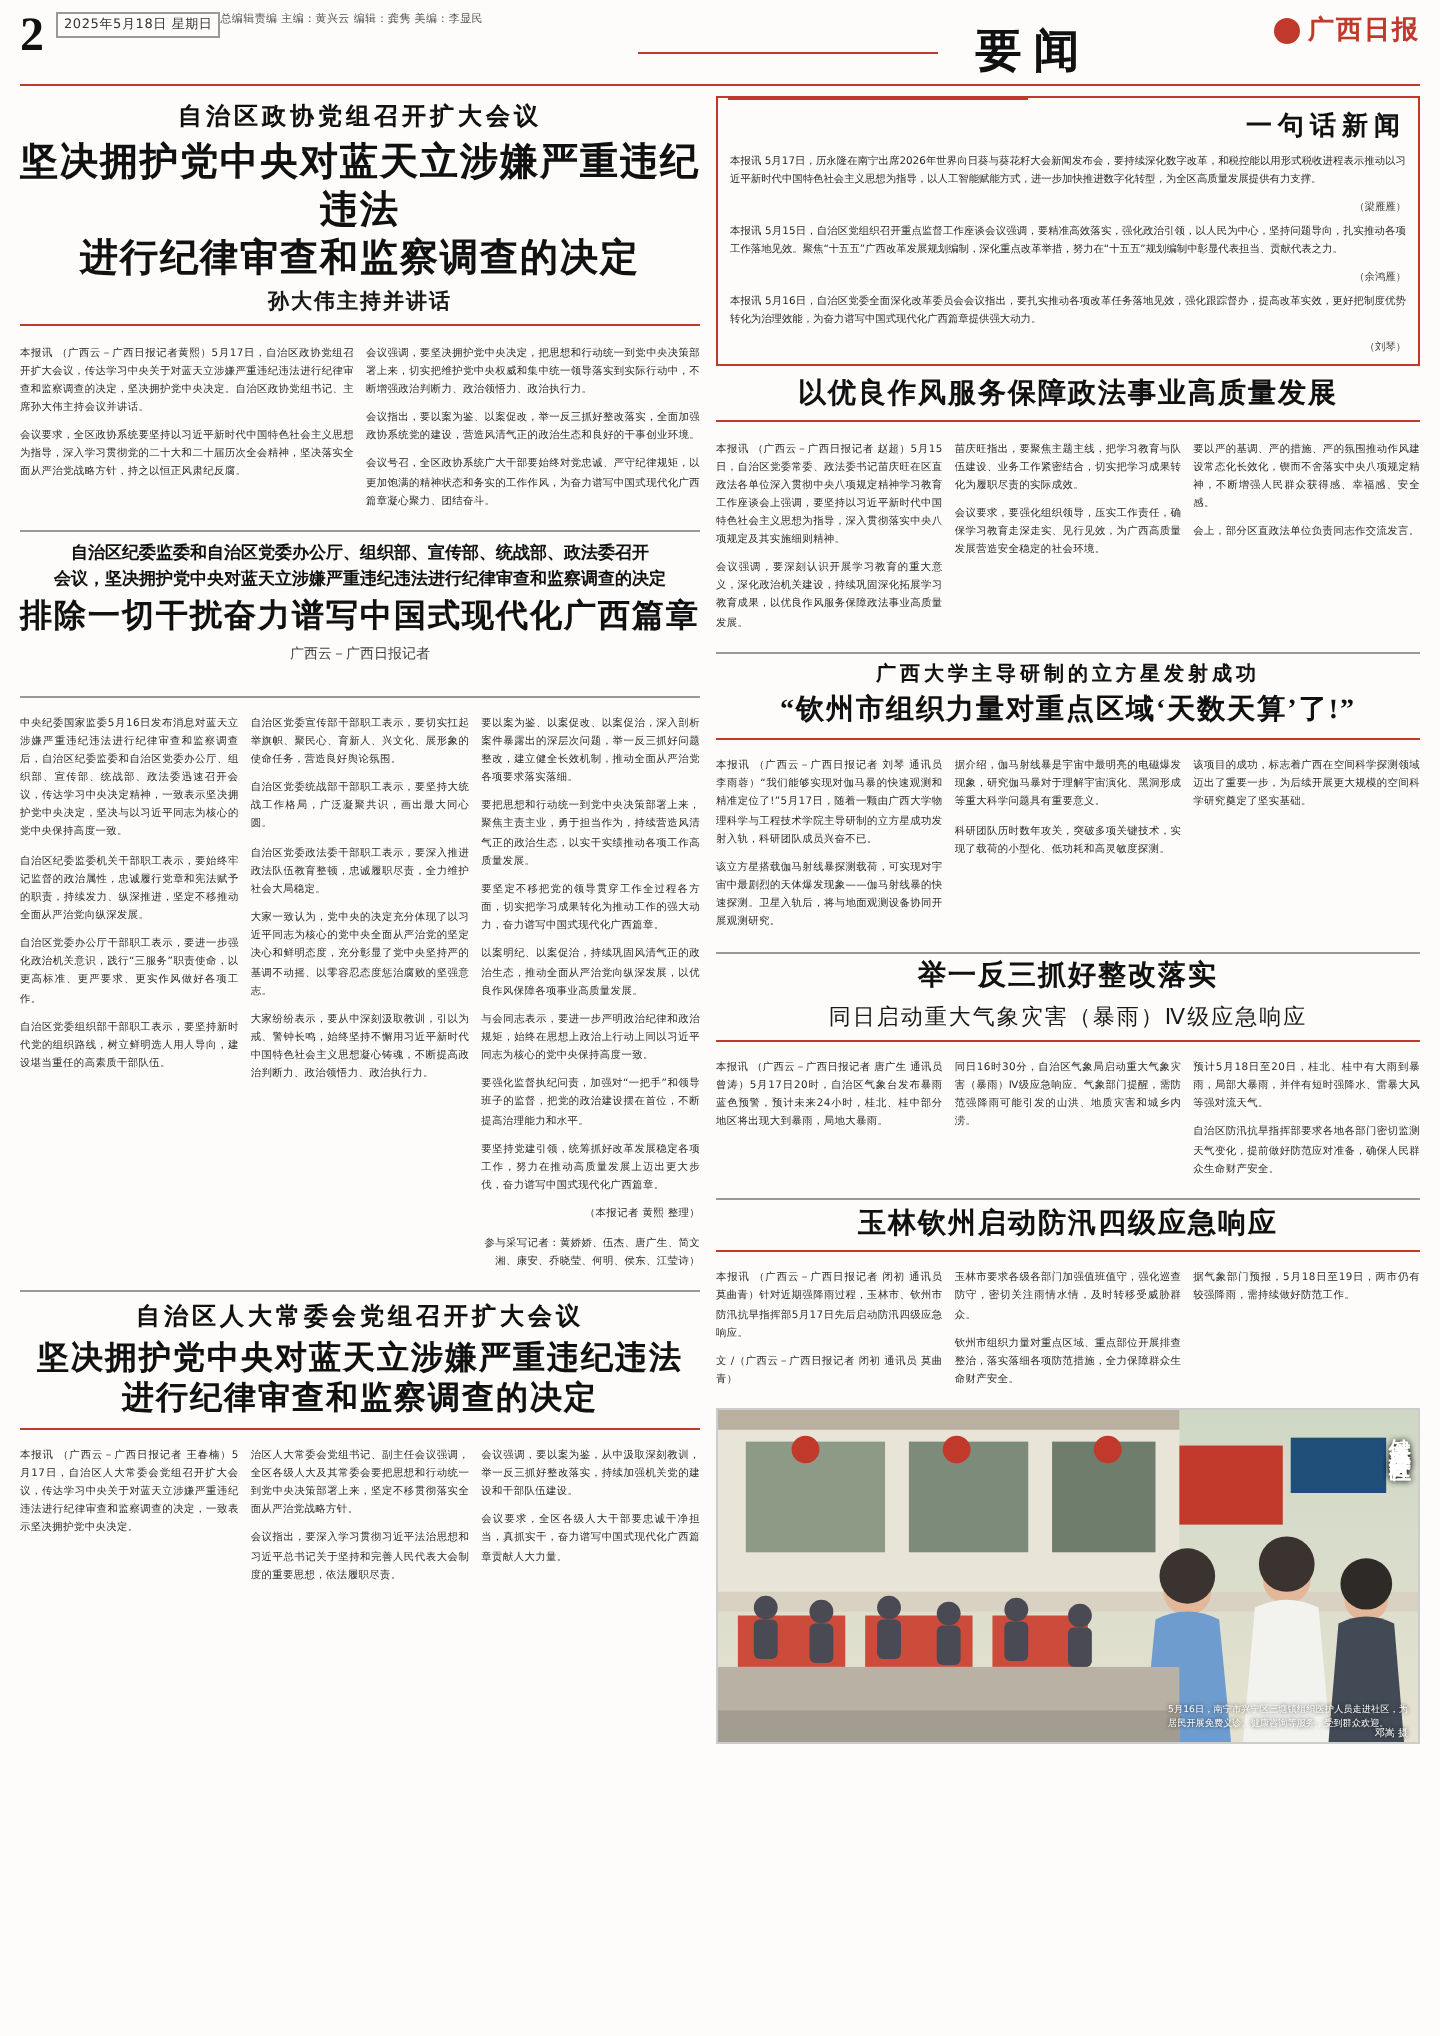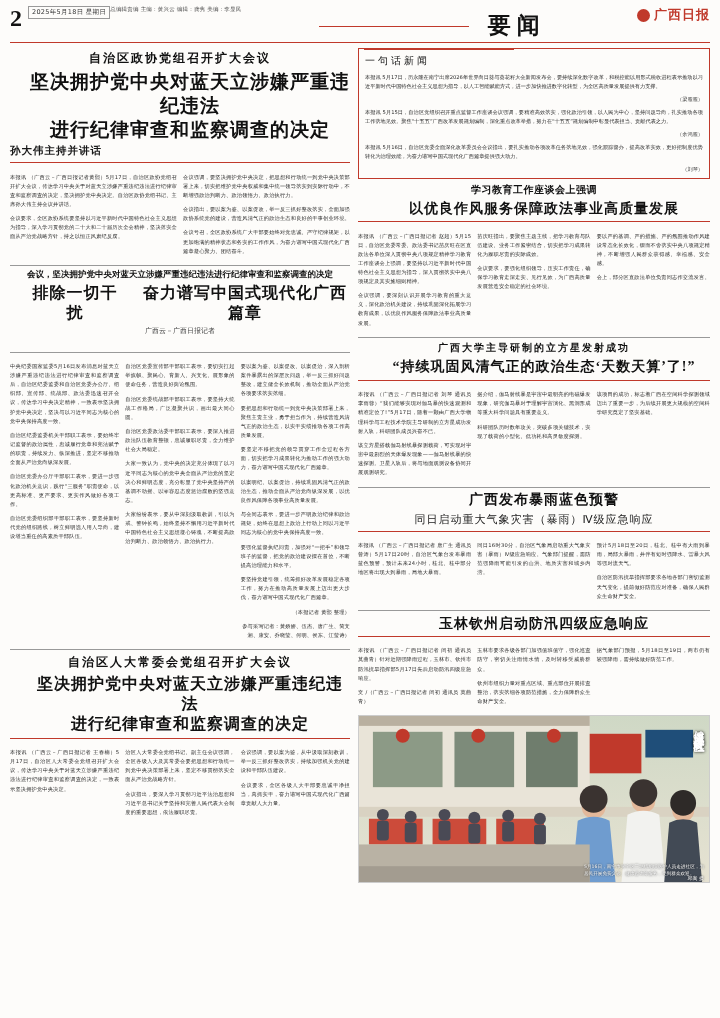--- a/index.html
+++ b/index.html
@@ -68,47 +68,47 @@
   .col-right{width:352px;position:relative;}
 
   
   .kicker{
     text-align:center;font-family:"Liberation Serif",serif;
     font-size:12px;font-weight:bold;letter-spacing:2px;color:#111;
     margin:2px 0 3px 0;
   }
   .headline{
     text-align:center;font-family:"Liberation Serif",serif;
-    font-weight:bold;color:#111;line-height:1.25;letter-spacing:1px;margin-left:20px;
+    font-weight:bold;color:#111;line-height:1.25;letter-spacing:1px;
   }
   .h-xl{font-size:19px;}
   .h-lg{font-size:16px;}
   .h-md{font-size:14px;}
   .subhead{
-    font-size:10.5px;font-weight:bold;letter-spacing:1px;
+    text-align:center;font-size:10.5px;font-weight:bold;letter-spacing:1px;
     margin:3px 0;font-family:Liberation Sans, sans-serif;
   }
   .byline{
     text-align:center;font-size:7px;color:#444;margin:3px 0 16px 0;
   }
   .rule-red{height:1.2px;background:#c0392b;margin:4px 0;}
   .rule-thin{height:0.6px;background:#999;margin:4px 0;}
 
   
   .cols{display:flex;gap:6px;}
   .tcol{flex:1;}
   .para{font-size:5.2px;line-height:1.75;color:#2b2b2b;text-align:justify;
         word-break:break-all;letter-spacing:0.2px;}
 
   .boxed{
     border:0.8px solid #c0392b;padding:5px 6px;box-sizing:border-box;
   }
   .box-title{
-    text-align:left;font-family:"Liberation Serif",serif;
-    font-size:10px;font-weight:normal;letter-spacing:3px;color:#111;
+    text-align:right;font-family:"Liberation Serif",serif;
+    font-size:13px;font-weight:bold;letter-spacing:3px;color:#111;
     margin-bottom:4px;
   }
   .news-item{font-size:5.2px;line-height:1.7;text-align:justify;
              word-break:break-all;margin-bottom:5px;color:#2b2b2b;}
   .sign{text-align:right;font-size:5.2px;color:#444;}
 
   .photo-wrap{position:relative;margin-top:4px;}
   .photo{
     width:100%;height:168px;display:block;border:0.5px solid #ccc;
     box-sizing:border-box;
@@ -175,20 +175,21 @@
             <p class="para">会议强调，要坚决拥护党中央决定，把思想和行动统一到党中央决策部署上来，切实把维护党中央权威和集中统一领导落实到实际行动中，不断增强政治判断力、政治领悟力、政治执行力。</p>
             <p class="para">会议指出，要以案为鉴、以案促改，举一反三抓好整改落实，全面加强政协系统党的建设，营造风清气正的政治生态和良好的干事创业环境。</p>
             <p class="para">会议号召，全区政协系统广大干部要始终对党忠诚、严守纪律规矩，以更加饱满的精神状态和务实的工作作风，为奋力谱写中国式现代化广西篇章凝心聚力、团结奋斗。</p>
           </div>
         </div>
       </div>
 
       <div class="rule-thin"></div>
 
       <div>
+        <div class="kicker" style="font-size:8.5px;letter-spacing:0;line-height:1.5">自治区纪委监委和自治区党委办公厅、组织部、宣传部、统战部、政法委召开</div>
         <div class="kicker" style="font-size:8.5px;letter-spacing:0;line-height:1.5;margin-top:-2px">会议，坚决拥护党中央对蓝天立涉嫌严重违纪违法进行纪律审查和监察调查的决定</div>
         <div style="display:flex;justify-content:space-between;align-items:baseline;margin-top:2px">
           <div class="headline h-lg">排除一切干扰</div>
           <div class="headline h-lg">奋力谱写中国式现代化广西篇章</div>
         </div>
         <div class="byline">广西云－广西日报记者</div>
         <div class="rule-thin"></div>
         <div class="cols">
           <div class="tcol">
             <p class="para">中央纪委国家监委5月16日发布消息对蓝天立涉嫌严重违纪违法进行纪律审查和监察调查后，自治区纪委监委和自治区党委办公厅、组织部、宣传部、统战部、政法委迅速召开会议，传达学习中央决定精神，一致表示坚决拥护党中央决定，坚决与以习近平同志为核心的党中央保持高度一致。</p>
@@ -255,21 +256,20 @@
         </div>
         <div>
           <p class="news-item">本报讯 5月16日，自治区党委全面深化改革委员会会议指出，要扎实推动各项改革任务落地见效，强化跟踪督办，提高改革实效，更好把制度优势转化为治理效能，为奋力谱写中国式现代化广西篇章提供强大动力。</p>
           <div class="sign">（刘琴）</div>
         </div>
       </div>
 
       <div class="spacer6"></div>
 
       <div>
-        <div class="kicker" style="font-size:10px;letter-spacing:0.5px;margin-top:-2px">学习教育工作座谈会上强调</div>
         <div class="headline h-md">以优良作风服务保障政法事业高质量发展</div>
         <div class="rule-red"></div>
         <div class="cols">
           <div class="tcol">
             <p class="para">本报讯 （广西云－广西日报记者 赵超）5月15日，自治区党委常委、政法委书记苗庆旺在区直政法各单位深入贯彻中央八项规定精神学习教育工作座谈会上强调，要坚持以习近平新时代中国特色社会主义思想为指导，深入贯彻落实中央八项规定及其实施细则精神。</p>
             <p class="para">会议强调，要深刻认识开展学习教育的重大意义，深化政治机关建设，持续巩固深化拓展学习教育成果，以优良作风服务保障政法事业高质量发展。</p>
           </div>
           <div class="tcol">
             <p class="para">苗庆旺指出，要聚焦主题主线，把学习教育与队伍建设、业务工作紧密结合，切实把学习成果转化为履职尽责的实际成效。</p>
             <p class="para">会议要求，要强化组织领导，压实工作责任，确保学习教育走深走实、见行见效，为广西高质量发展营造安全稳定的社会环境。</p>
@@ -278,41 +278,41 @@
             <p class="para">要以严的基调、严的措施、严的氛围推动作风建设常态化长效化，锲而不舍落实中央八项规定精神，不断增强人民群众获得感、幸福感、安全感。</p>
             <p class="para">会上，部分区直政法单位负责同志作交流发言。</p>
           </div>
         </div>
       </div>
 
       <div class="rule-thin"></div>
 
       <div>
         <div class="kicker" style="font-size:10px">广西大学主导研制的立方星发射成功</div>
-        <div class="headline h-md">“持续巩固风清气正的政治生态‘天数天算’了!”</div>
+        <div class="headline h-md">“钦州市组织力量对重点区域‘天数天算’了!”</div>
         <div class="rule-red"></div>
         <div class="cols">
           <div class="tcol">
             <p class="para">本报讯 （广西云－广西日报记者 刘琴 通讯员 李雨蓉）“我们能够实现对伽马暴的快速观测和精准定位了!”5月17日，随着一颗由广西大学物理科学与工程技术学院主导研制的立方星成功发射入轨，科研团队成员兴奋不已。</p>
             <p class="para">该立方星搭载伽马射线暴探测载荷，可实现对宇宙中最剧烈的天体爆发现象——伽马射线暴的快速探测。卫星入轨后，将与地面观测设备协同开展观测研究。</p>
           </div>
           <div class="tcol">
             <p class="para">据介绍，伽马射线暴是宇宙中最明亮的电磁爆发现象，研究伽马暴对于理解宇宙演化、黑洞形成等重大科学问题具有重要意义。</p>
             <p class="para">科研团队历时数年攻关，突破多项关键技术，实现了载荷的小型化、低功耗和高灵敏度探测。</p>
           </div>
           <div class="tcol">
             <p class="para">该项目的成功，标志着广西在空间科学探测领域迈出了重要一步，为后续开展更大规模的空间科学研究奠定了坚实基础。</p>
           </div>
         </div>
       </div>
 
       <div class="rule-thin"></div>
 
       <div>
-        <div class="headline h-md">广西发布暴雨蓝色预警</div>
+        <div class="headline h-md">举一反三抓好整改落实</div>
         <div class="small-center">同日启动重大气象灾害（暴雨）Ⅳ级应急响应</div>
         <div class="rule-red"></div>
         <div class="cols">
           <div class="tcol">
             <p class="para">本报讯 （广西云－广西日报记者 唐广生 通讯员 曾涛）5月17日20时，自治区气象台发布暴雨蓝色预警，预计未来24小时，桂北、桂中部分地区将出现大到暴雨，局地大暴雨。</p>
           </div>
           <div class="tcol">
             <p class="para">同日16时30分，自治区气象局启动重大气象灾害（暴雨）Ⅳ级应急响应。气象部门提醒，需防范强降雨可能引发的山洪、地质灾害和城乡内涝。</p>
           </div>
           <div class="tcol">

